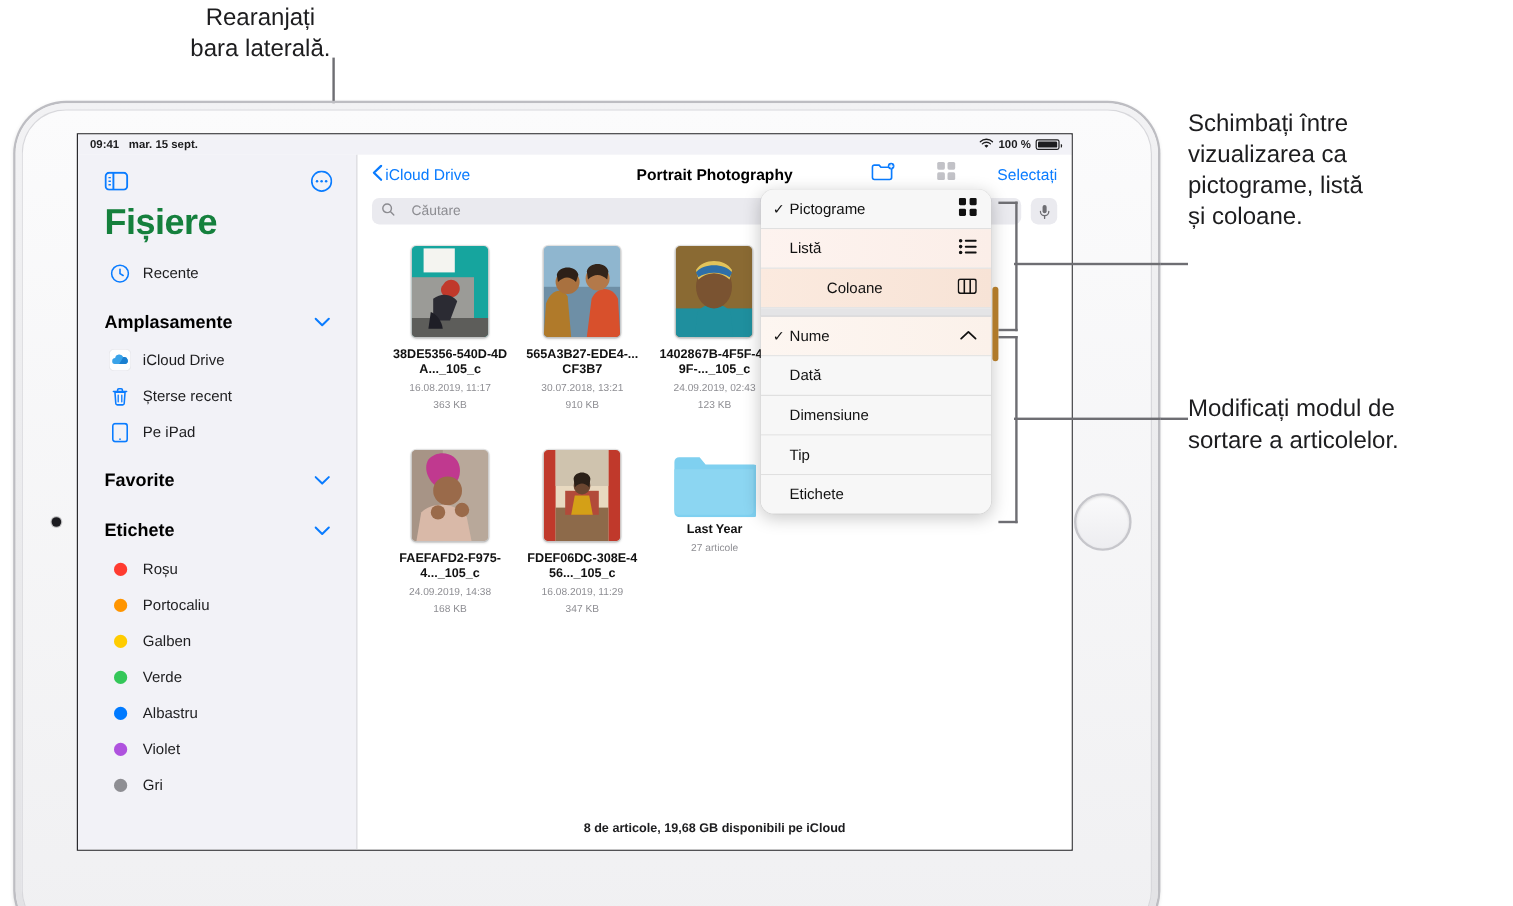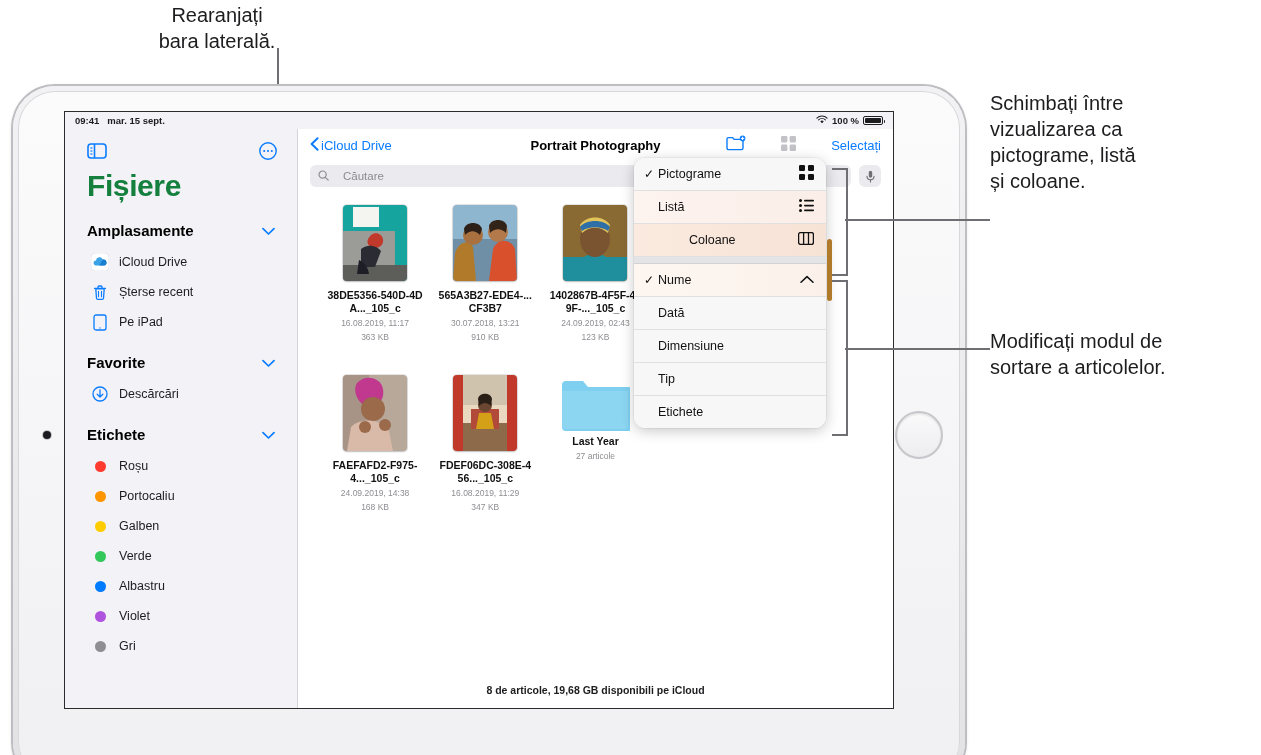--- a/index.html
+++ b/index.html
@@ -410,20 +410,29 @@
                 <circle cx="9" cy="9" r="8.2" fill="none" stroke="#0a7cff" stroke-width="1.4"></circle>
                 <circle cx="5.2" cy="9" r="1.05" fill="#0a7cff"></circle>
                 <circle cx="9" cy="9" r="1.05" fill="#0a7cff"></circle>
                 <circle cx="12.8" cy="9" r="1.05" fill="#0a7cff"></circle>
               </svg>
             </span>
           </div>
 
           <h1>Fișiere</h1>
 
+          <div class="sb-item">
+            <span class="ic">
+              <svg width="16" height="16" viewBox="0 0 16 16">
+                <circle cx="8" cy="8" r="7" fill="none" stroke="#0a7cff" stroke-width="1.3"></circle>
+                <path d="M8 4.3V8l2.6 1.6" stroke="#0a7cff" stroke-width="1.3" fill="none" stroke-linecap="round"></path>
+              </svg>
+            </span>
+            <span>Recente</span>
+          </div>
 
           <div class="sb-section">
             <span>Amplasamente</span>
             <span class="chev">
               <svg width="13" height="9" viewBox="0 0 13 9">
                   <path d="M1 1.6 6.5 7 12 1.6" stroke="#0a7cff" stroke-width="1.7" fill="none" stroke-linecap="round" stroke-linejoin="round"></path>
                 </svg>
             </span>
           </div>
 
@@ -462,29 +471,20 @@
 
           <div class="sb-section">
             <span>Favorite</span>
             <span class="chev">
               <svg width="13" height="9" viewBox="0 0 13 9">
                   <path d="M1 1.6 6.5 7 12 1.6" stroke="#0a7cff" stroke-width="1.7" fill="none" stroke-linecap="round" stroke-linejoin="round"></path>
                 </svg>
             </span>
           </div>
 
-          <div class="sb-item">
-            <span class="ic">
-              <svg width="16" height="16" viewBox="0 0 16 16">
-                <circle cx="8" cy="8" r="7" fill="none" stroke="#0a7cff" stroke-width="1.3"></circle>
-                <path d="M8 4v7M5.2 8.3 8 11.1l2.8-2.8" stroke="#0a7cff" stroke-width="1.3" fill="none" stroke-linecap="round" stroke-linejoin="round"></path>
-              </svg>
-            </span>
-            <span>Descărcări</span>
-          </div>
 
           <div class="sb-section">
             <span>Etichete</span>
             <span class="chev">
               <svg width="13" height="9" viewBox="0 0 13 9">
                   <path d="M1 1.6 6.5 7 12 1.6" stroke="#0a7cff" stroke-width="1.7" fill="none" stroke-linecap="round" stroke-linejoin="round"></path>
                 </svg>
             </span>
           </div>
 

